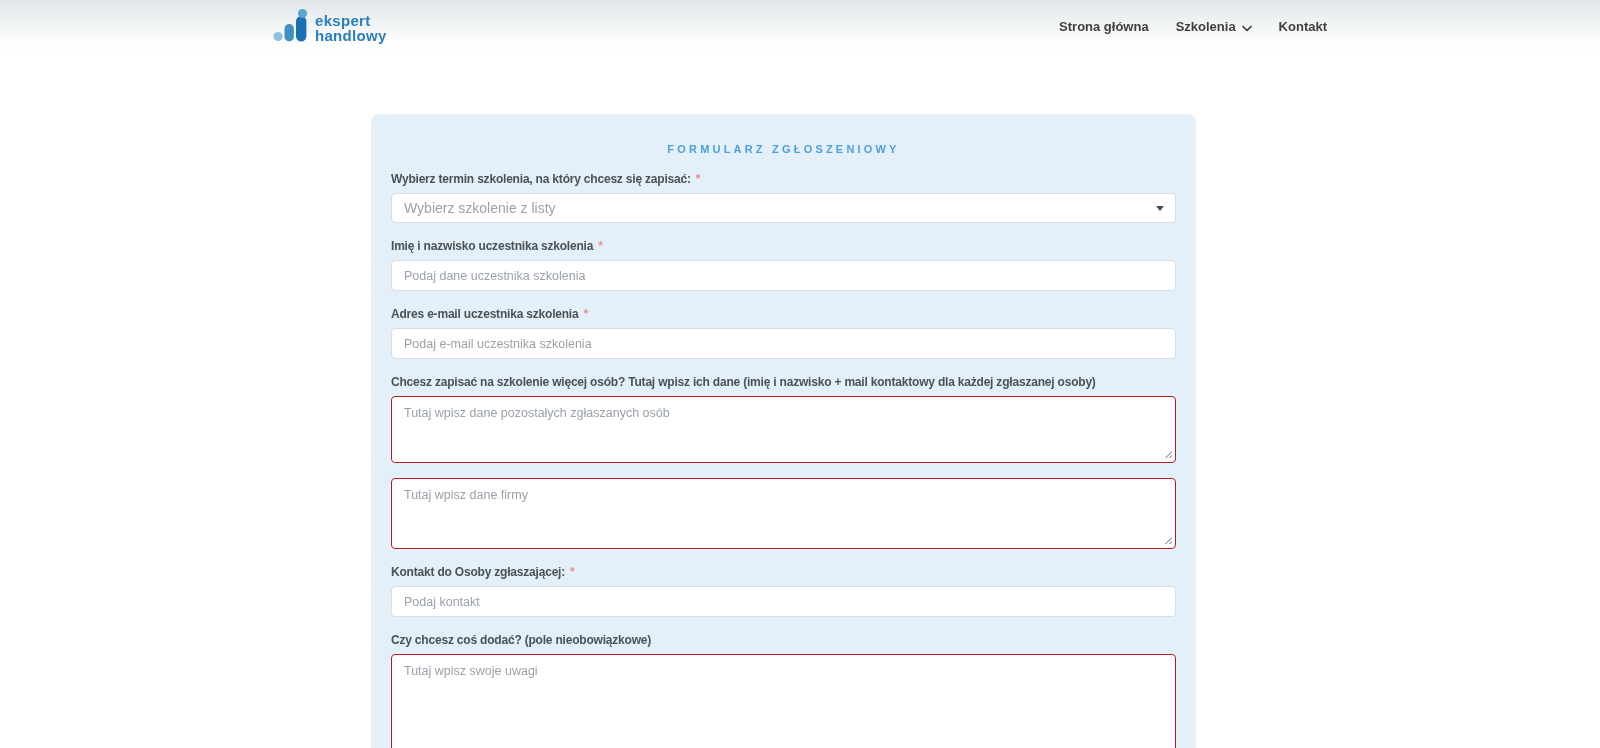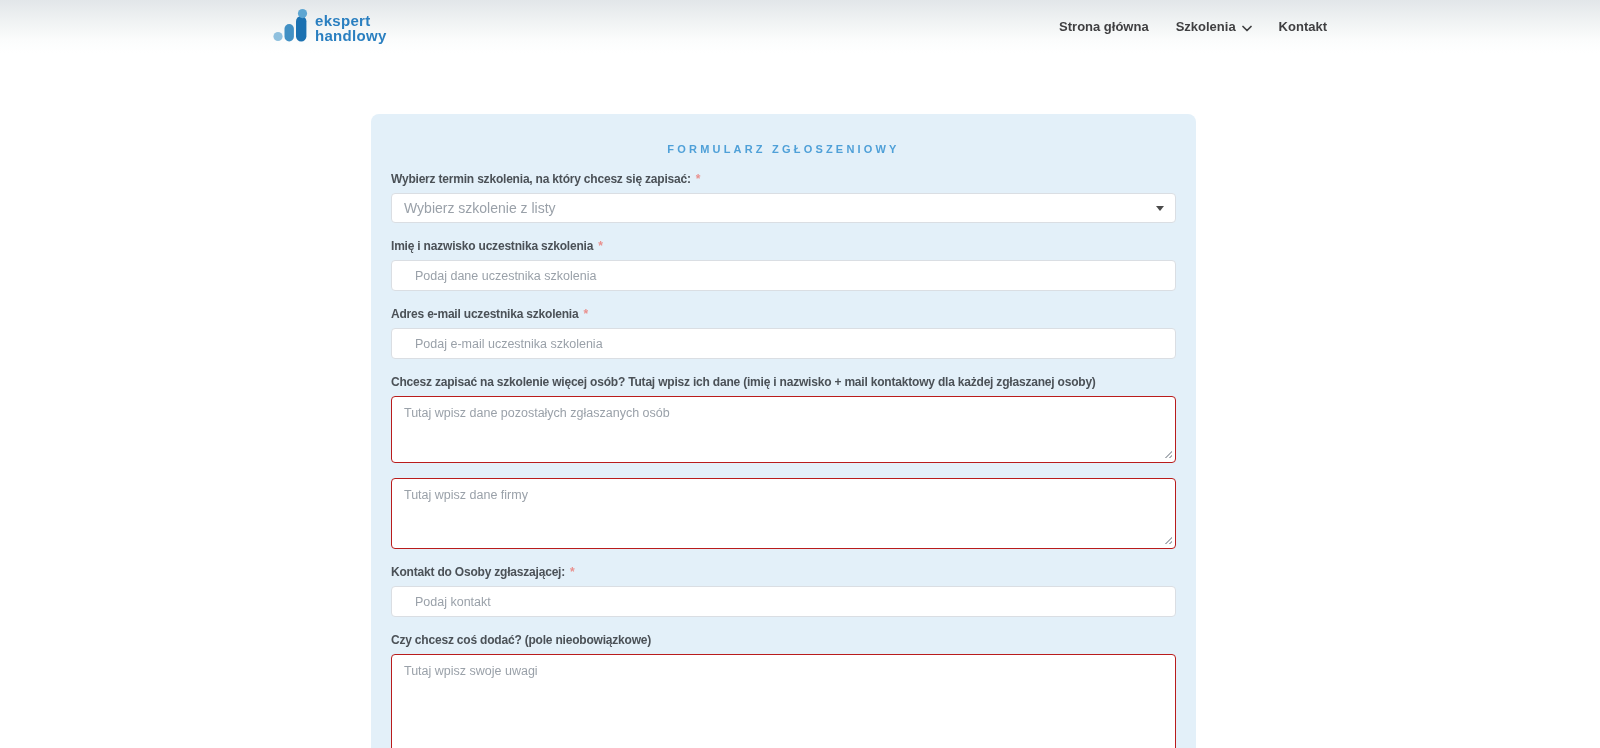--- a/index.html
+++ b/index.html
@@ -68,21 +68,21 @@
   .caret {
     width: 0; height: 0;
     border-left: 4px solid transparent; border-right: 4px solid transparent;
     border-top: 5px solid #4a4a4a;
   }
 
   .text-input {
     width: 100%; height: 31px;
     background: #fff;
     border: 1px solid #dadee3; border-radius: 4px;
-    padding: 0 23px;
+    padding: 0 12px;
     font-family: "Liberation Sans", sans-serif;
     font-size: 12.5px; color: #333;
     outline: none;
   }
   .text-input::placeholder { color: #9aa1a9; opacity: 1; }
 
   .ta-wrap { position: relative; width: 100%; }
   .ta {
     display: block;
     width: 100%;

